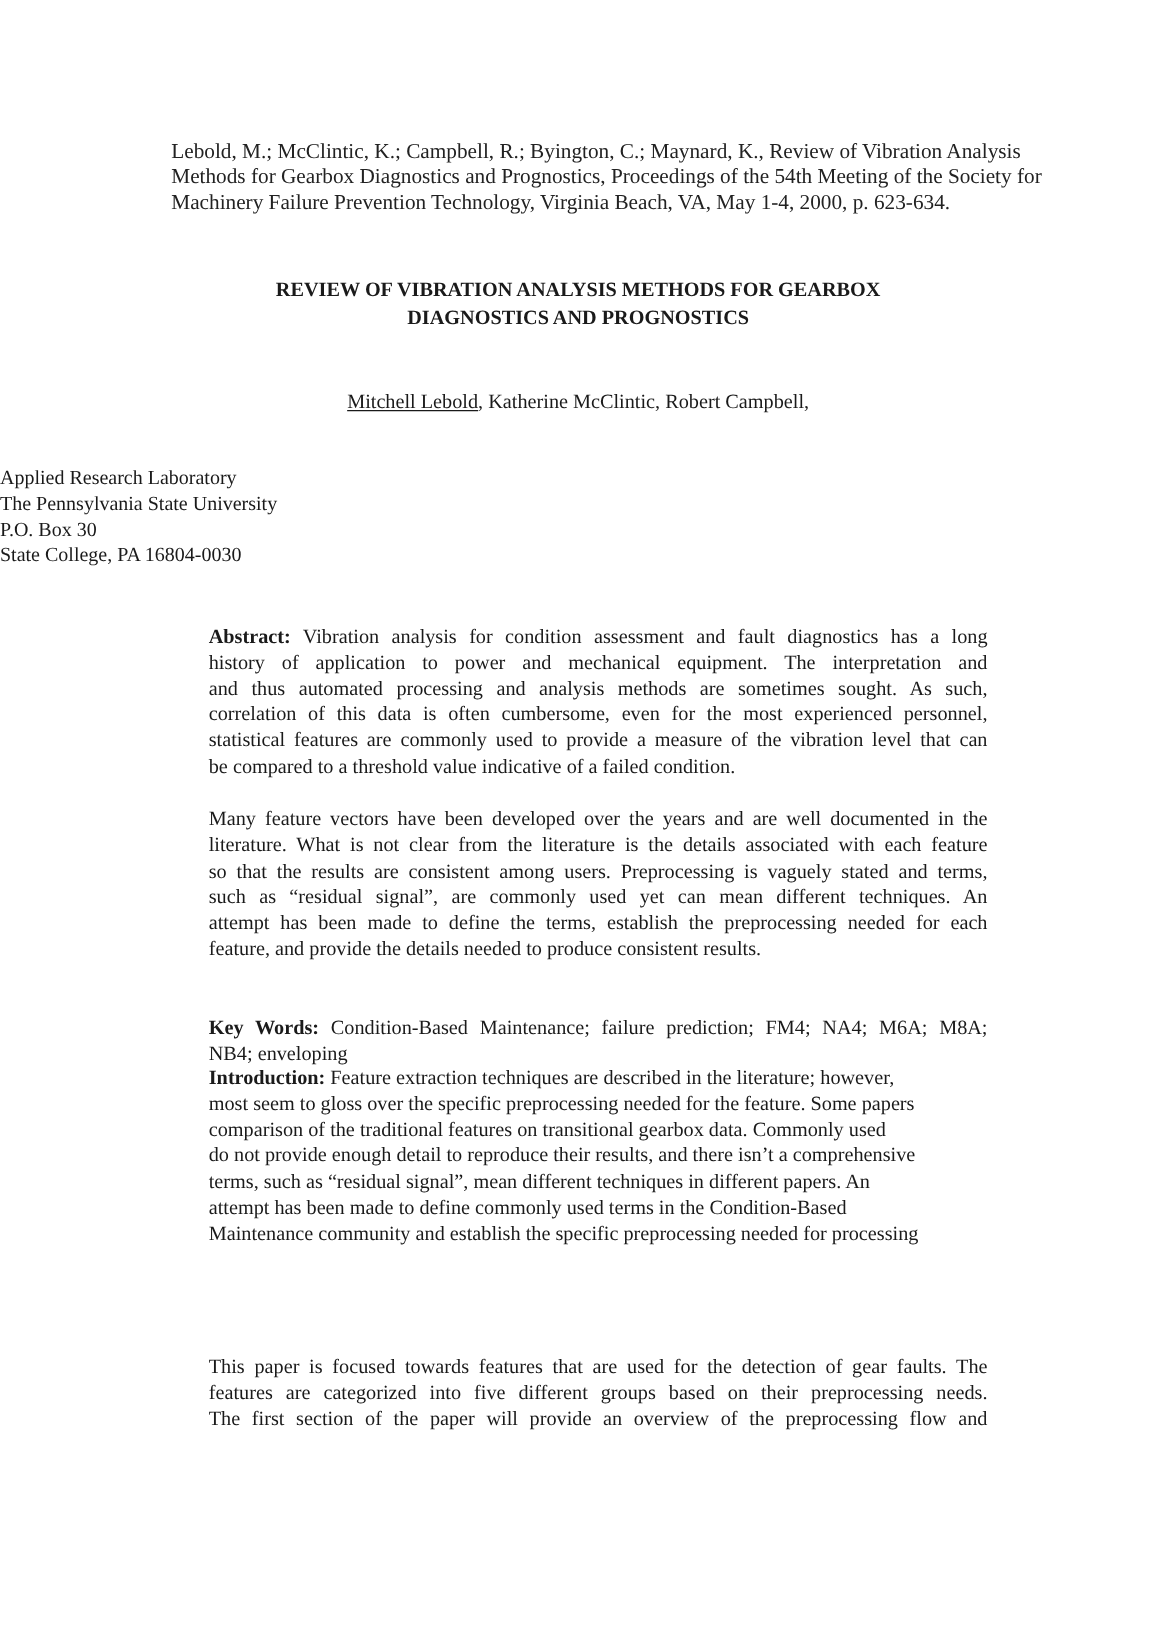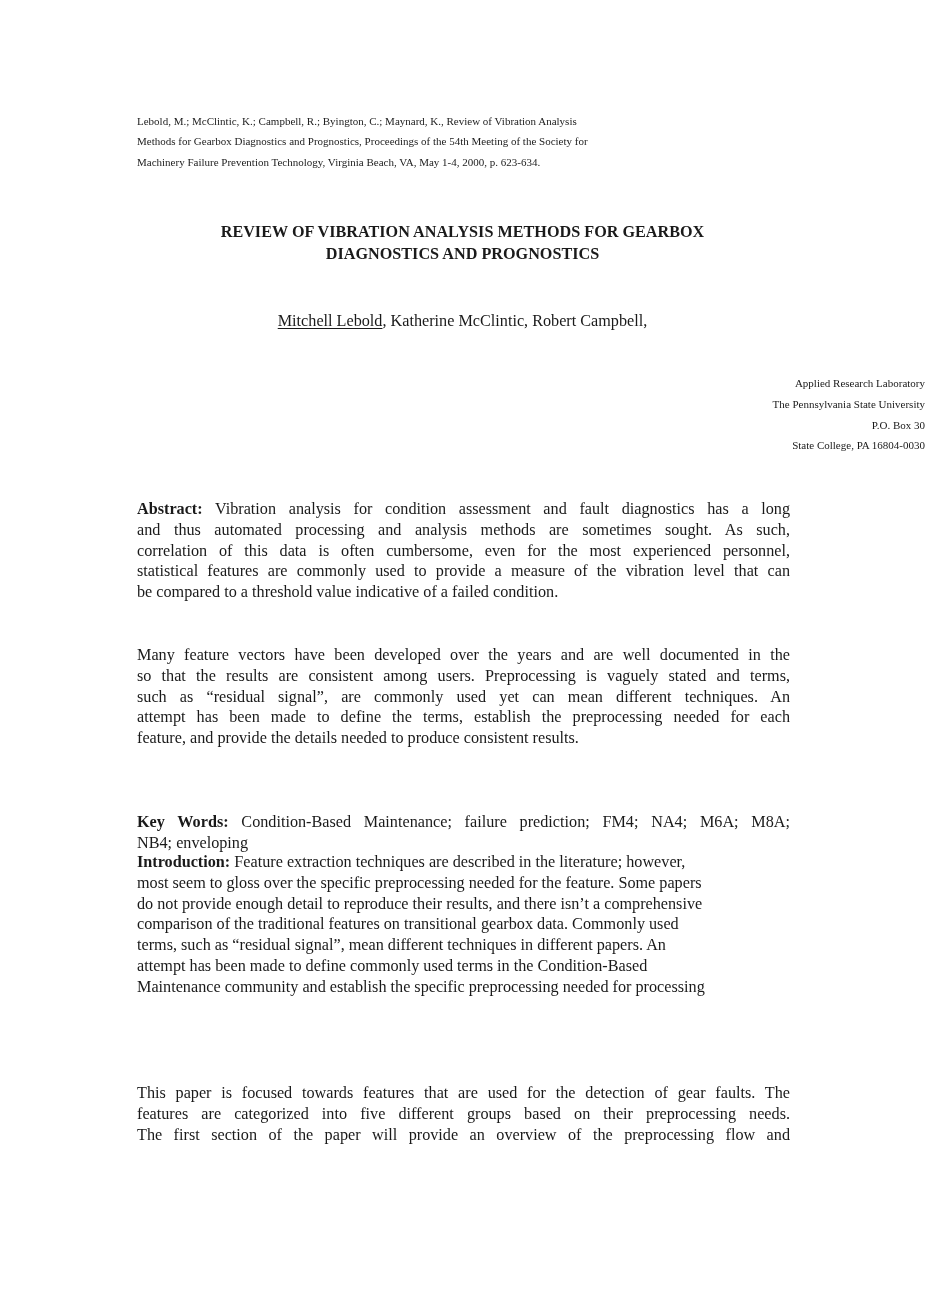--- a/index.html
+++ b/index.html
@@ -1,28 +1,28 @@
 <!DOCTYPE html>
 <html><head>
 <meta charset="utf-8">
 <style>
   html, body { margin: 0; padding: 0; background: #ffffff; }
   body { width: 925px; height: 1309px; position: relative; overflow: hidden; color: #1a1a1a; font-family: "Liberation Serif", serif; }
   .page { position: absolute; left: 0; top: 0; width: 925px; height: 1309px; }
-  .citation { position: absolute; left: 137px; top: 111px; width: 700px; font-size: 11px; line-height: 20.3px; color: #222; }
+  .citation { position: absolute; left: 137px; top: 111px; width: 700px; font-size: 17px; line-height: 20.3px; color: #222; }
   .citation .ln { display: block; white-space: nowrap; }
   .title { position: absolute; left: 0; top: 222px; width: 925px; text-align: center; font-weight: bold; font-size: 16.2px; line-height: 21.5px; }
   .title .ln { display: block; }
   .authors { position: absolute; left: 0; top: 311px; width: 925px; text-align: center; font-size: 16.2px; line-height: 21px; }
   .authors .ln { display: block; }
   .authors u { text-decoration: underline; text-underline-offset: 2px; margin-top: 27px; }
-  .affil { position: absolute; left: 0; top: 373px; width: 925px; text-align: right; font-size: 11px; line-height: 20.8px; }
+  .affil { position: absolute; left: 0; top: 373px; width: 925px; text-align: left; font-size: 16px; line-height: 20.8px; }
   .affil .ln { display: block; }
   .block { position: absolute; left: 137px; width: 653px; font-size: 16.2px; line-height: 20.8px; }
-  .block .ln { display: block; white-space: nowrap; }
+  .block .ln { display: block; white-space: nowrap; margin-left: 30px; }
   .block .ln.j { text-align: justify; text-align-last: justify; white-space: normal; }
   .lbl { font-weight: bold; }
   #abstract { top: 499px; }
   #para2 { top: 645px; }
   #keywords { top: 812px; }
   #intro { top: 852px; }
   #para4 { top: 1083px; }
 </style>
 </head>
 <body>
@@ -46,44 +46,46 @@
 
   <div class="affil">
     <span class="ln">Applied Research Laboratory</span>
     <span class="ln">The Pennsylvania State University</span>
     <span class="ln">P.O. Box 30</span>
     <span class="ln">State College, PA 16804-0030</span>
   </div>
 
   <div class="block" id="abstract">
     <span class="ln j"><span class="lbl">Abstract:</span><span>  Vibration analysis for condition assessment and fault diagnostics has a long</span></span>
+    <span class="ln j">history of application to power and mechanical equipment.  The interpretation and</span>
     <span class="ln j">and thus automated processing and analysis methods are sometimes sought.  As such,</span>
     <span class="ln j">correlation of this data is often cumbersome, even for the most experienced personnel,</span>
     <span class="ln j">statistical features are commonly used to provide a measure of the vibration level that can</span>
     <span class="ln">be compared to a threshold value indicative of a failed condition.</span>
   </div>
 
   <div class="block" id="para2">
     <span class="ln j">Many feature vectors have been developed over the years and are well documented in the</span>
+    <span class="ln j">literature.  What is not clear from the literature is the details associated with each feature</span>
     <span class="ln j">so that the results are consistent among users.  Preprocessing is vaguely stated and terms,</span>
     <span class="ln j">such as “residual signal”, are commonly used yet can mean different techniques.  An</span>
     <span class="ln j">attempt has been made to define the terms, establish the preprocessing needed for each</span>
     <span class="ln">feature, and provide the details needed to produce consistent results.</span>
   </div>
 
   <div class="block" id="keywords">
     <span class="ln j"><span class="lbl">Key Words:</span><span>  Condition-Based Maintenance; failure prediction; FM4; NA4; M6A; M8A;</span></span>
     <span class="ln">NB4; enveloping</span>
   </div>
 
   <div class="block" id="intro">
     <span class="ln"><span class="lbl">Introduction:</span><span>  Feature extraction techniques are described in the literature; however,</span></span>
     <span class="ln">most seem to gloss over the specific preprocessing needed for the feature.  Some papers</span>
+    <span class="ln">comparison of the traditional features on transitional gearbox data.  Commonly used</span>
     <span class="ln">do not provide enough detail to reproduce their results, and there isn’t a comprehensive</span>
-    <span class="ln">comparison of the traditional features on transitional gearbox data.  Commonly used</span>
     <span class="ln">terms, such as “residual signal”, mean different techniques in different papers.  An</span>
     <span class="ln">attempt has been made to define commonly used terms in the Condition-Based</span>
     <span class="ln">Maintenance community and establish the specific preprocessing needed for processing</span>
   </div>
 
   <div class="block" id="para4">
     <span class="ln j">This paper is focused towards features that are used for the detection of gear faults.  The</span>
     <span class="ln j">features are categorized into five different groups based on their preprocessing needs.</span>
     <span class="ln j">The first section of the paper will provide an overview of the preprocessing flow and</span>
   </div>

